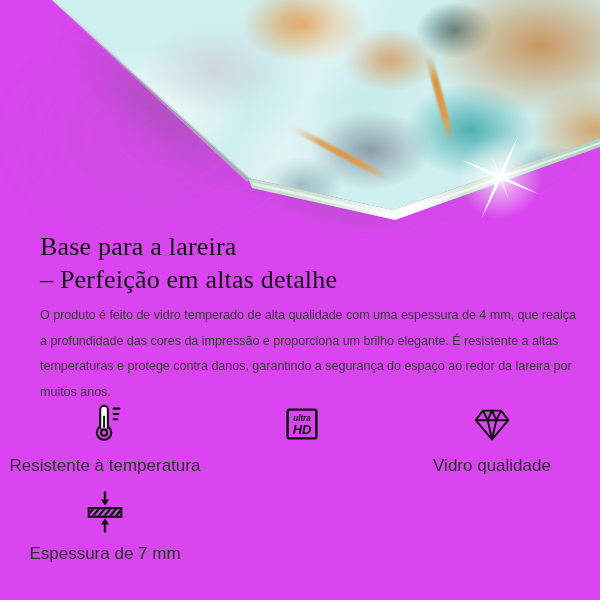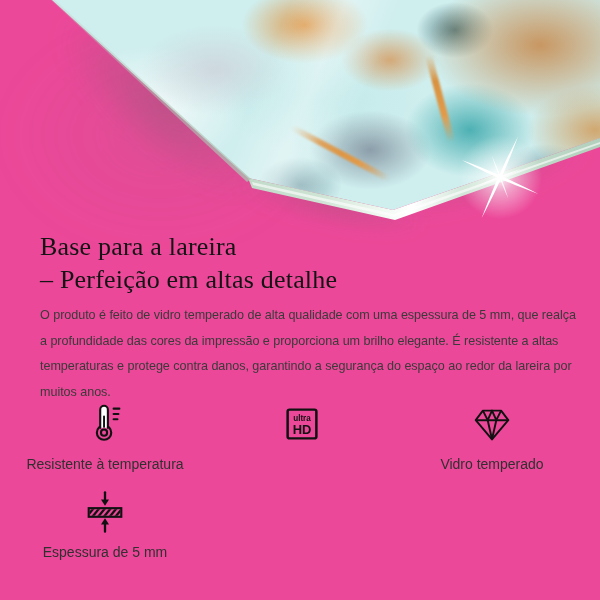--- a/index.html
+++ b/index.html
@@ -1,16 +1,16 @@
 <!DOCTYPE html>
 <html><head>
 <meta charset="utf-8">
 <style>
   html,body{margin:0;padding:0;background:#fff;}
-  .page{position:relative;width:600px;height:600px;background:#ec4899;overflow:hidden;
+  .page{position:relative;width:600px;height:600px;background:#d946ef;overflow:hidden;
         font-family:"Liberation Sans", sans-serif;}
 
   
   .hero{position:absolute;left:0;top:0;width:600px;height:232px;}
   .sh{position:absolute;border-radius:50%;}
   .sh0{left:0px;top:20px;width:320px;height:230px;filter:blur(16px);
        background:radial-gradient(closest-side,rgba(120,125,125,.10),rgba(120,125,125,0));}
   .sh1{left:30px;top:60px;width:260px;height:90px;transform:rotate(41deg);filter:blur(10px);
        background:radial-gradient(closest-side,rgba(90,95,95,.28),rgba(90,95,95,0));}
   .sh2{left:230px;top:180px;width:200px;height:46px;transform:rotate(13deg);filter:blur(8px);
@@ -57,22 +57,22 @@
   .title{position:absolute;left:40px;top:230px;margin:0;font-family:"Liberation Serif","DejaVu Serif",serif;
          font-weight:400;font-size:26px;line-height:33px;color:#141414;letter-spacing:.2px;}
   .title span{display:block;}
   .desc{position:absolute;left:40px;top:303px;width:540px;margin:0;
         font-size:12.6px;line-height:25.5px;color:#3a3a3a;letter-spacing:-.05px;}
 
   
   .features{position:absolute;left:0;top:402px;width:600px;display:grid;
             grid-template-columns:210px 184px 196px;row-gap:18px;justify-items:center;}
   .feature{display:flex;flex-direction:column;align-items:center;height:70px;}
-  .feature .icon{width:46px;height:44px;display:flex;align-items:center;justify-content:center;}
-  .feature .label{margin-top:10px;font-size:14px;color:#303030;white-space:nowrap;}
+  .feature .icon{width:46px;height:44px;display:flex;align-items:center;justify-content:center;font-style:italic;}
+  .feature .label{margin-top:10px;font-size:17px;color:#303030;white-space:nowrap;}
   svg{display:block;}
 </style>
 </head>
 <body>
 
 <div class="page">
 
   <div class="hero">
     <div class="sh sh0"></div>
     <div class="sh sh1"></div>
@@ -108,21 +108,21 @@
       </g>
       <circle cx="55" cy="55" r="3" fill="#ffffff"></circle>
     </svg>
   </div>
 
   <h1 class="title">
     <span>Base para a lareira</span>
     <span>– Perfeição em altas detalhe</span>
   </h1>
 
-  <p class="desc">O produto é feito de vidro temperado de alta qualidade com uma espessura de 5 mm, que realça a profundidade das cores da impressão e proporciona um brilho elegante. É resistente a altas temperaturas e protege contra danos, garantindo a segurança do espaço ao redor da lareira por muitos anos.</p>
+  <p class="desc">O produto é feito de vidro temperado de alta qualidade com uma espessura de 4 mm, que realça a profundidade das cores da impressão e proporciona um brilho elegante. É resistente a altas temperaturas e protege contra danos, garantindo a segurança do espaço ao redor da lareira por muitos anos.</p>
 
   <div class="features">
 
     <div class="feature">
       <span class="icon">
         <svg width="46" height="46" viewBox="0 0 48 48" fill="none" stroke="#111" stroke-width="2.2" stroke-linecap="round">
           <circle cx="23" cy="33" r="7.5"></circle>
           <path d="M19 28 V9 a4 4 0 0 1 8 0 V28" fill="#fff"></path>
           <circle cx="23" cy="33" r="3.2"></circle>
           <path d="M23 27 V16" stroke-width="2"></path>
@@ -145,21 +145,21 @@
 
     <div class="feature">
       <span class="icon">
         <svg width="46" height="46" viewBox="0 0 48 48" fill="none" stroke="#111" stroke-width="2" stroke-linejoin="round">
           <path d="M14.5 10 H33.5 L41 20 L24 40 L7 20 Z"></path>
           <path d="M7 20 H41"></path>
           <path d="M14.5 10 L19.5 20 L24 10 L28.5 20 L33.5 10"></path>
           <path d="M19.5 20 L24 40 L28.5 20"></path>
         </svg>
       </span>
-      <span class="label">Vidro temperado</span>
+      <span class="label">Vidro qualidade</span>
     </div>
 
 
     <div class="feature">
       <span class="icon">
         <svg width="46" height="46" viewBox="0 0 48 48">
           <defs>
               <clipPath id="barclip">
                 <rect x="8" y="21" width="32" height="7"></rect>
               </clipPath>
@@ -174,17 +174,17 @@
             <line x1="34" y1="30" x2="43" y2="19"></line>
           </g>
           <g fill="#111" stroke="#111" stroke-width="2.4" stroke-linecap="round">
             <line x1="24" y1="3.5" x2="24" y2="11"></line>
             <line x1="24" y1="44.5" x2="24" y2="37"></line>
           </g>
           <path d="M24 17.5 L19.8 11 H28.2 Z" fill="#111"></path>
           <path d="M24 30.5 L19.8 37 H28.2 Z" fill="#111"></path>
         </svg>
       </span>
-      <span class="label">Espessura de 5 mm</span>
+      <span class="label">Espessura de 7 mm</span>
     </div>
 
   </div>
 </div>
 
 </body></html>

